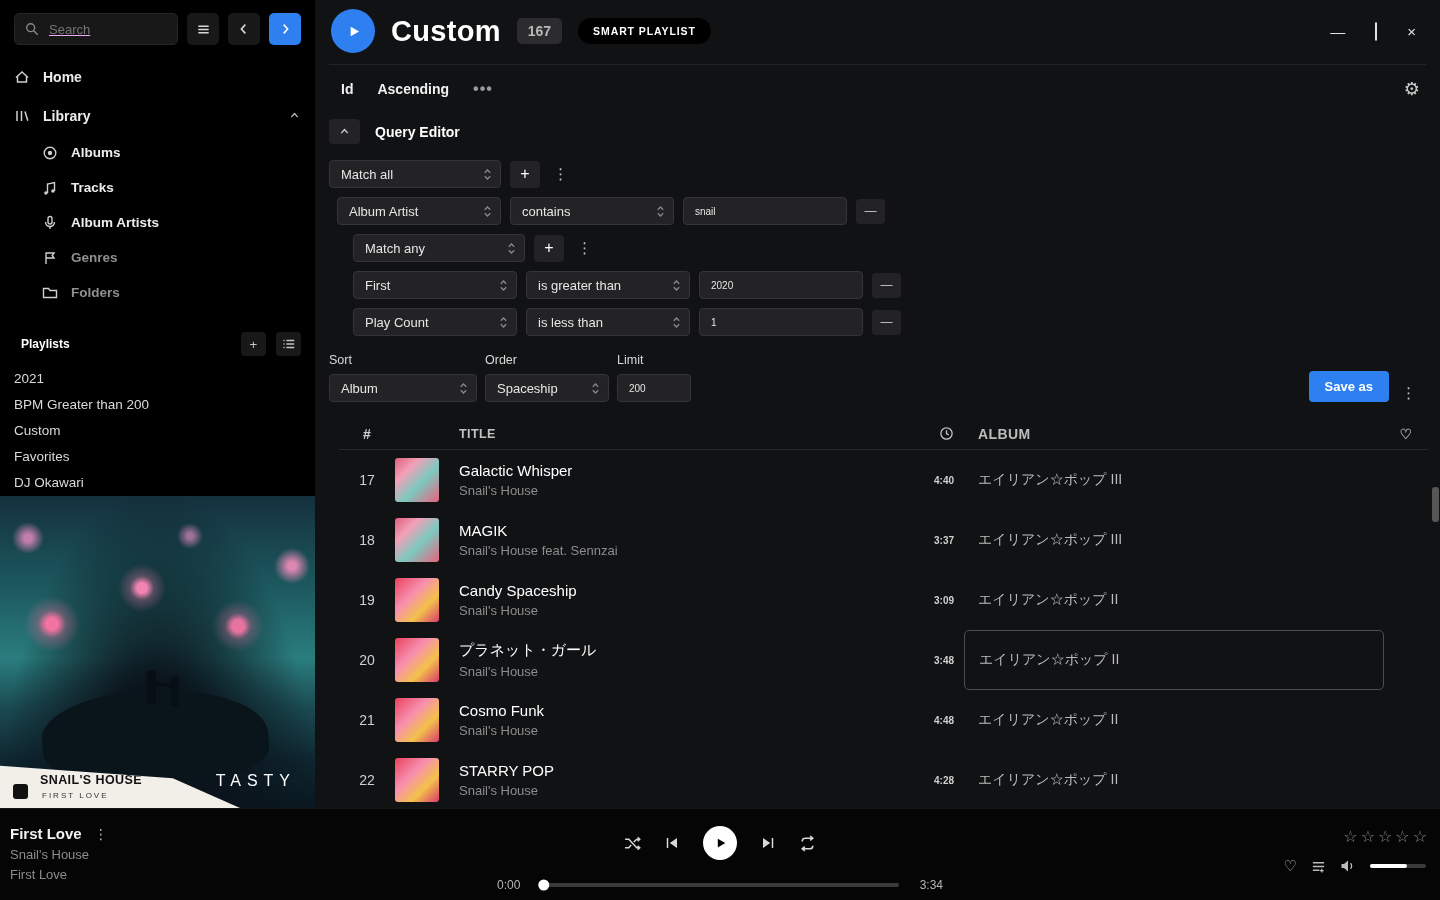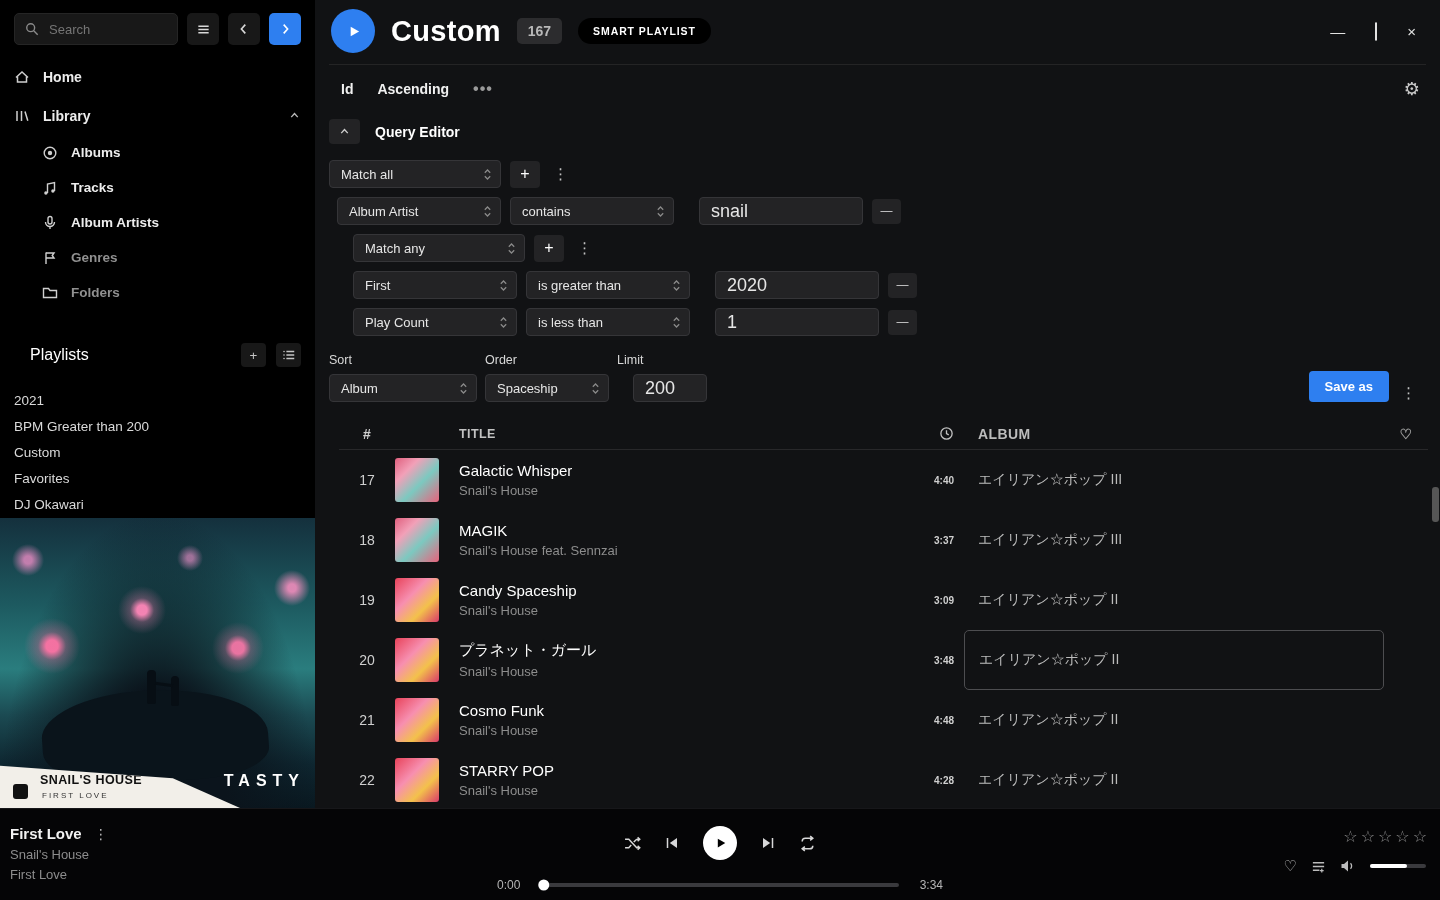--- a/index.html
+++ b/index.html
@@ -9,36 +9,36 @@
   svg { display:block; }
 
   .app { display:flex; height:808px; }
 
   
   .sidebar { width:315px; min-width:315px; background:#000; display:flex; flex-direction:column; }
   .sb-top { display:flex; gap:9px; padding:13px 14px 10px; }
   .search-box { flex:1; display:flex; align-items:center; gap:8px; background:#181818;
     border:1px solid #252525; border-radius:5px; height:32px; padding:0 10px; color:#6e6e6e; }
   .search-box input { background:transparent; border:none; outline:none; color:#f0abfc;
-    font:13px "Liberation Sans",sans-serif; width:100%; }
+    font:13px "Liberation Sans",sans-serif; width:100%;text-decoration:underline; }
   .sq { width:32px; height:32px; min-width:32px; border:none; border-radius:5px; background:#181818;
     color:#d9d9d9; display:flex; align-items:center; justify-content:center; }
   .sq.primary { background:#2e7ff0; color:#fff; }
 
   .nav { padding:2px 14px 0; }
   .nav-row { display:flex; align-items:center; gap:13px; height:39px; font-size:14px;
     font-weight:bold; color:#ededed; cursor:pointer; }
   .nav-row .grow { flex:1; }
   .sub { padding-left:28px; }
   .sub .nav-row { height:35px; font-size:13.5px; }
   .dim { color:#909090; }
   .nav-ic { color:#cfcfcf; }
 
   .pl-header { display:flex; align-items:center; padding:20px 14px 8px; }
-  .pl-header h2 { font-size:16px; margin:16px; flex:1; font-weight:normal; }
+  .pl-header h2 { font-size:12px; margin:7px; flex:1; font-weight:bold; }
   .pl-btn { width:25px; height:24px; border:none; border-radius:4px; background:#181818;
     color:#c5c5c5; display:flex; align-items:center; justify-content:center; margin-left:10px; }
   .pl-item { padding:5px 14px 6px; font-size:13.5px; color:#dadada; cursor:pointer; }
 
   
   .album-art { margin-top:auto; width:315px; height:313px; position:relative; overflow:hidden; cursor:pointer;
     background:
       radial-gradient(circle at 52px 128px, rgba(255,115,165,.95) 0 6px, rgba(255,115,165,.30) 14px, transparent 28px),
       radial-gradient(circle at 142px 92px, rgba(255,135,185,.95) 0 5px, rgba(255,135,185,.28) 12px, transparent 24px),
       radial-gradient(circle at 238px 130px, rgba(255,120,170,.9) 0 6px, rgba(255,120,170,.26) 13px, transparent 26px),
@@ -51,21 +51,21 @@
     border-radius:45% 55% 30% 40%; transform:rotate(-4deg); }
   .fig { position:absolute; background:#070e14; }
   .fig-a { left:147px; bottom:104px; width:9px; height:34px; border-radius:4px 4px 2px 2px; }
   .fig-b { left:171px; bottom:102px; width:8px; height:30px; border-radius:4px 4px 2px 2px; }
   .fig-arm { left:155px; bottom:122px; width:18px; height:3px; background:#070e14; position:absolute; transform:rotate(8deg); }
   .art-banner { position:absolute; left:0; bottom:0; width:240px; height:48px; background:#f2efe9;
     clip-path:polygon(0 12%, 72% 38%, 100% 100%, 0 100%); color:#111; }
   .banner-logo { position:absolute; left:13px; bottom:9px; width:15px; height:15px; background:#111; border-radius:3px; }
   .banner-artist { position:absolute; left:40px; bottom:21px; font-size:12.5px; font-weight:bold; letter-spacing:.4px; }
   .banner-title { position:absolute; left:42px; bottom:8px; font-size:8px; letter-spacing:2px; color:#333; }
-  .art-brand { position:absolute; right:10px; bottom:18px; color:#fff; font-size:16px; font-weight:bold; letter-spacing:6px; }
+  .art-brand { position:absolute; right:19px; bottom:18px; color:#fff; font-size:16px; font-weight:normal; letter-spacing:6px; }
 
   
   .main { flex:1; position:relative; background:#111214; overflow:hidden; }
   .page-header { margin:0 14px; display:flex; align-items:center; gap:16px; height:65px;
     border-bottom:1px solid #242425; padding:4px 2px 6px; }
   .play-circle { width:44px; height:44px; min-width:44px; border-radius:50%; background:#2e7ff0; border:none;
     color:#fff; display:flex; align-items:center; justify-content:center; }
   .page-title { font-size:29px; font-weight:800; margin:0; letter-spacing:.3px; }
   .count-badge { background:#2c2c2e; color:#b9b9b9; font-weight:bold; font-size:14px; padding:5px 11px; border-radius:5px; }
   .type-pill { background:#000; color:#fff; font-size:10.5px; font-weight:bold; letter-spacing:.9px;
@@ -84,21 +84,21 @@
   .chev-btn { width:31px; height:25px; background:#232325; border:none; border-radius:4px;
     color:#cfcfcf; display:flex; align-items:center; justify-content:center; }
   .qe-title { font-weight:bold; font-size:14px; }
   .qe-row { display:flex; align-items:center; gap:9px; margin-bottom:9px; }
   .ind8 { margin-left:8px; } .ind24 { margin-left:24px; }
   .select { display:flex; align-items:center; justify-content:space-between; gap:6px; background:#232325;
     border:1px solid #353538; border-radius:4px; height:28px; padding:0 8px 0 11px; font-size:13px;
     color:#e6e6e6; cursor:pointer; }
   .w172{width:172px;} .w168{width:164px;gap:11px;} .w170{width:164px;} .w148{width:148px;} .w124{width:124px;} .w74{width:74px;}
   .ti { background:#232325; border:1px solid #353538; border-radius:4px; height:28px; padding:0 11px;
-    font-size:18px; color:#e6e6e6; outline:none;margin-left:16px; }
+    font-size:10px; color:#e6e6e6; outline:none; }
   .sqb { width:30px; height:27px; background:#232325; border:none; border-radius:4px; color:#fff; font-size:16px; }
   .dots-btn { background:none; border:none; color:#c0c0c0; font-size:15px; padding:0 4px; }
   .minus-btn { width:29px; height:25px; background:#232325; border:none; border-radius:4px; color:#cfcfcf; font-size:12px; }
 
   .sort-section { display:flex; align-items:flex-end; gap:8px; padding:8px 20px 16px 14px; }
   .field-group { display:flex; flex-direction:column; gap:7px; }
   .fg-label { font-size:12.5px; color:#d8d8d8; }
   .save-btn { margin-left:auto; background:#2e7ff0; color:#fff; border:none; border-radius:4px;
     font-weight:bold; font-size:13px; padding:8px 16px; }
 

